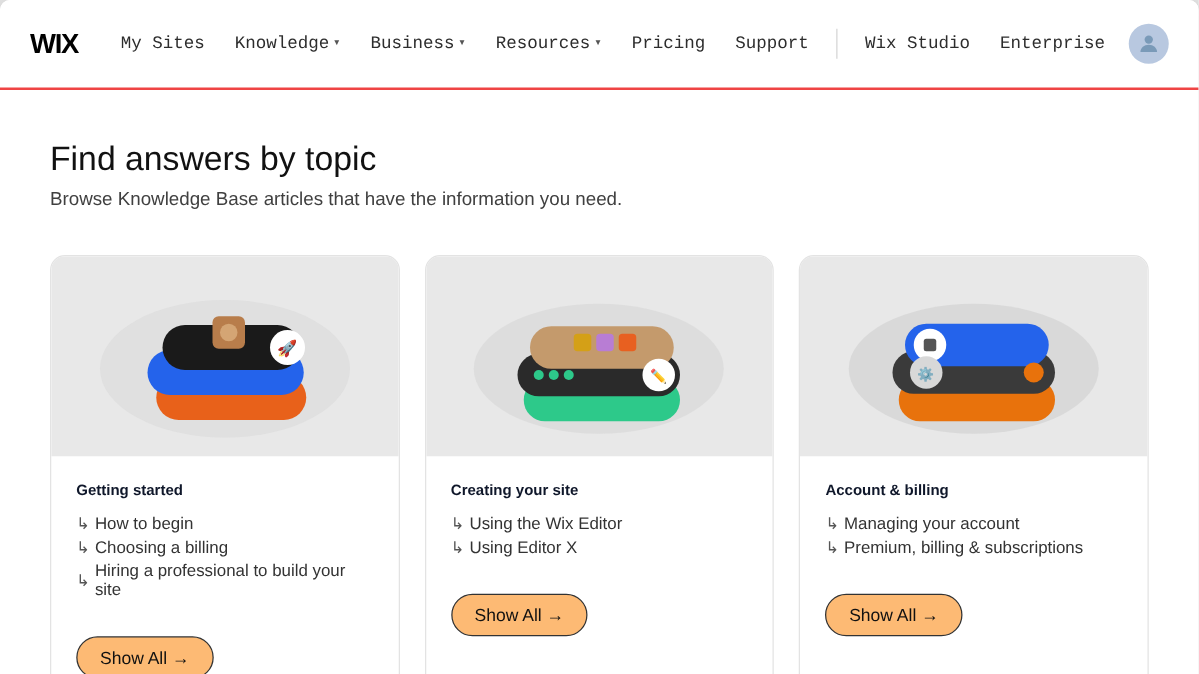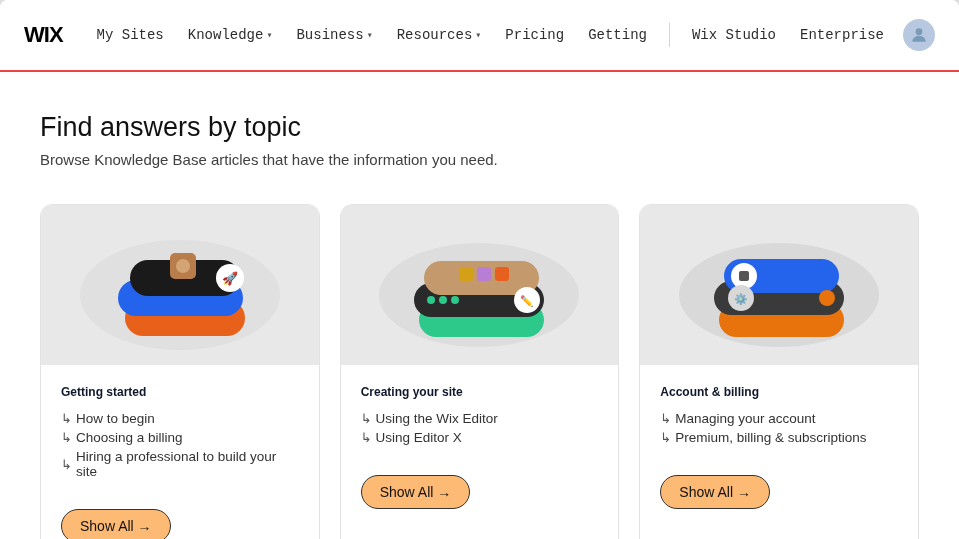--- a/index.html
+++ b/index.html
@@ -191,21 +191,21 @@
       </span>
       <span class="nav-link">
         <span>Business</span>
         <span class="chevron">▾</span>
       </span>
       <span class="nav-link">
         <span>Resources</span>
         <span class="chevron">▾</span>
       </span>
       <span class="nav-link">Pricing</span>
-      <span class="nav-link">Getting</span>
+      <span class="nav-link">Support</span>
       <div class="nav-divider"></div>
       <span class="nav-link-secondary">Wix Studio</span>
       <span class="nav-link-secondary">Enterprise</span>
     </div>
     <div class="nav-avatar">
       <svg viewBox="0 0 24 24">
         <circle cx="12" cy="8" r="4" fill="#7a9ab8"></circle>
         <path d="M4 20c0-4 3.6-7 8-7s8 3 8 7" fill="#7a9ab8"></path>
       </svg>
     </div>

